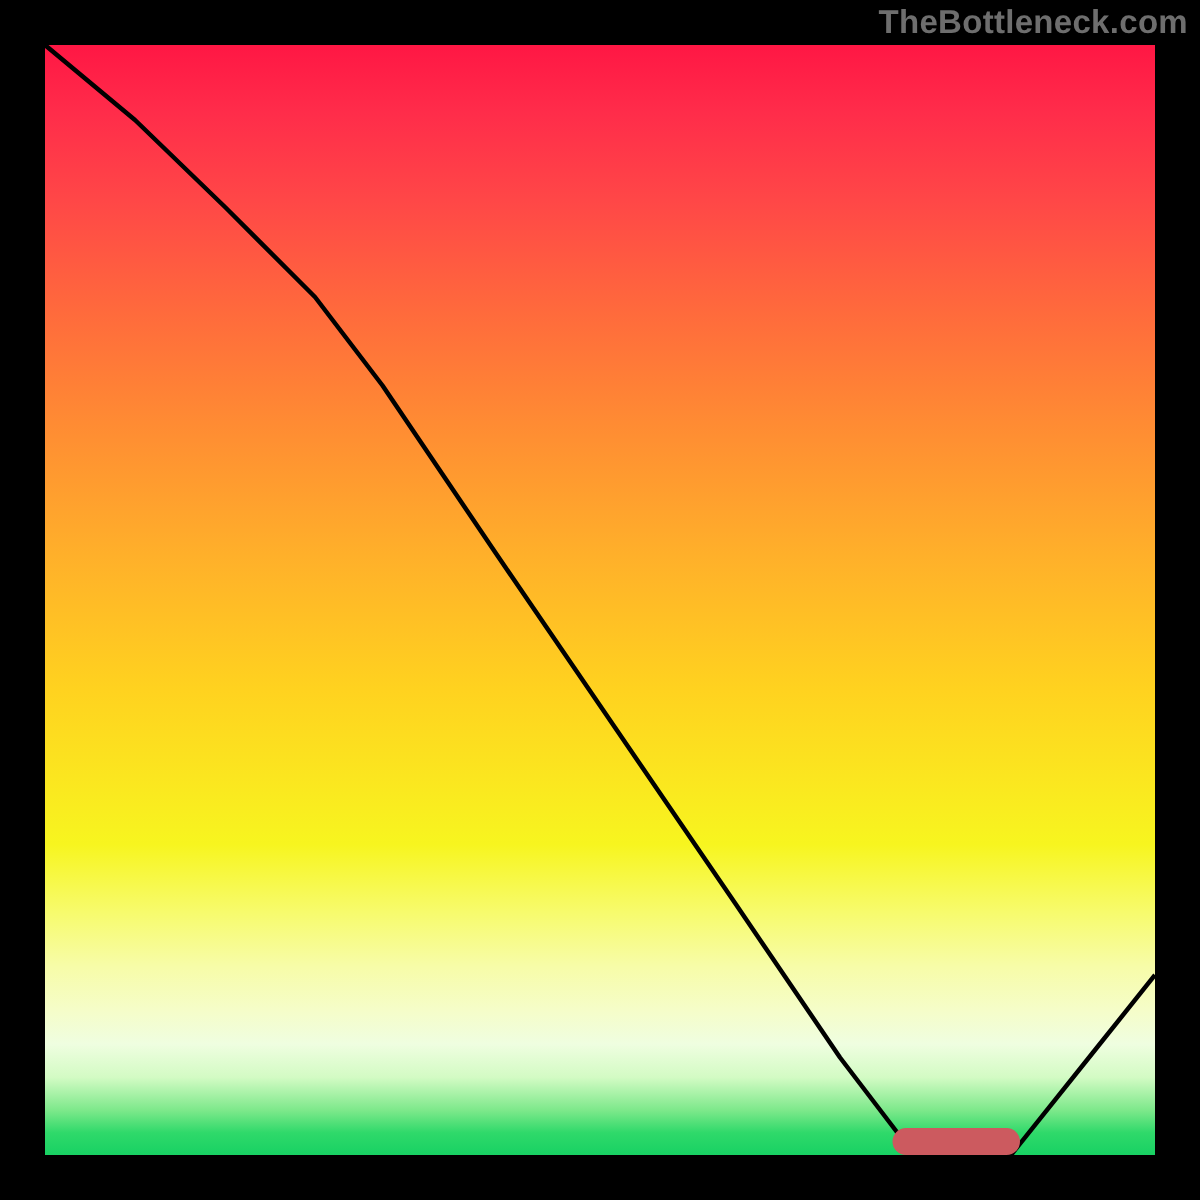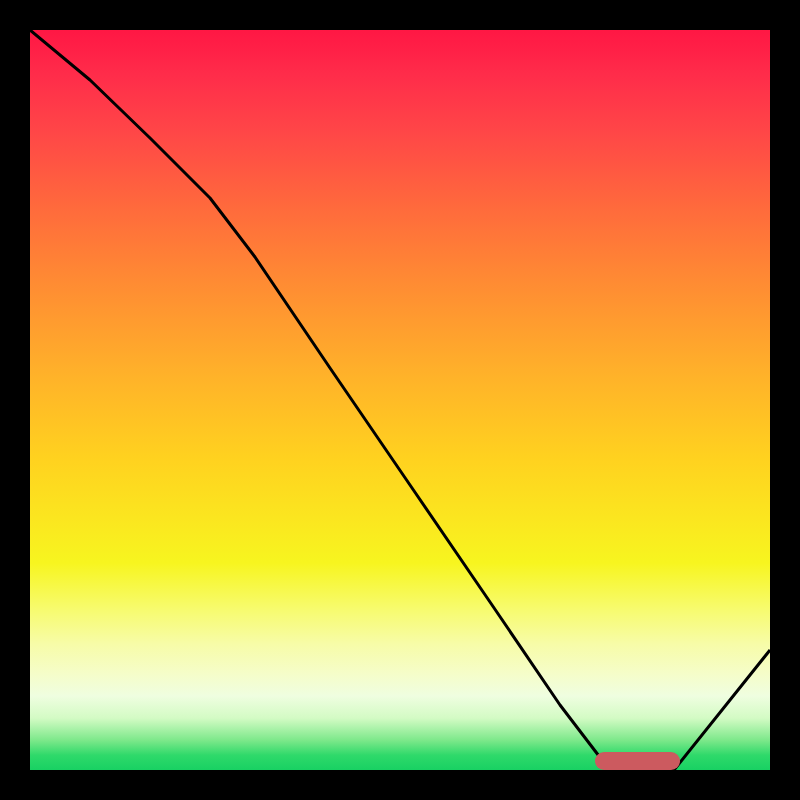--- a/index.html
+++ b/index.html
@@ -68,20 +68,21 @@
     position: absolute;
     background: #cc5a5f;
     border-radius: 9px;
   }
 </style>
 </head>
 <body>
 
 <div class="frame">
 
+  <div class="watermark">TheBottleneck.com</div>
 
   <div class="plot">
     <div class="gradient"></div>
 
     <svg class="curve" viewBox="0 0 740 740" preserveAspectRatio="none">
       <path d="M0 0 L60 50 L120 108 L180 168 L225 227 L300 338 L380 455 L460 572 L530 675 L572 730 L604 740 L644 740 L700 670 L740 620" style="stroke: rgb(0, 0, 0);"></path>
     </svg>
 
     <div class="marker" style="left: 565px; width: 85px; bottom: 0px; height: 18px; background: rgb(204, 90, 95);"></div>
   </div>

